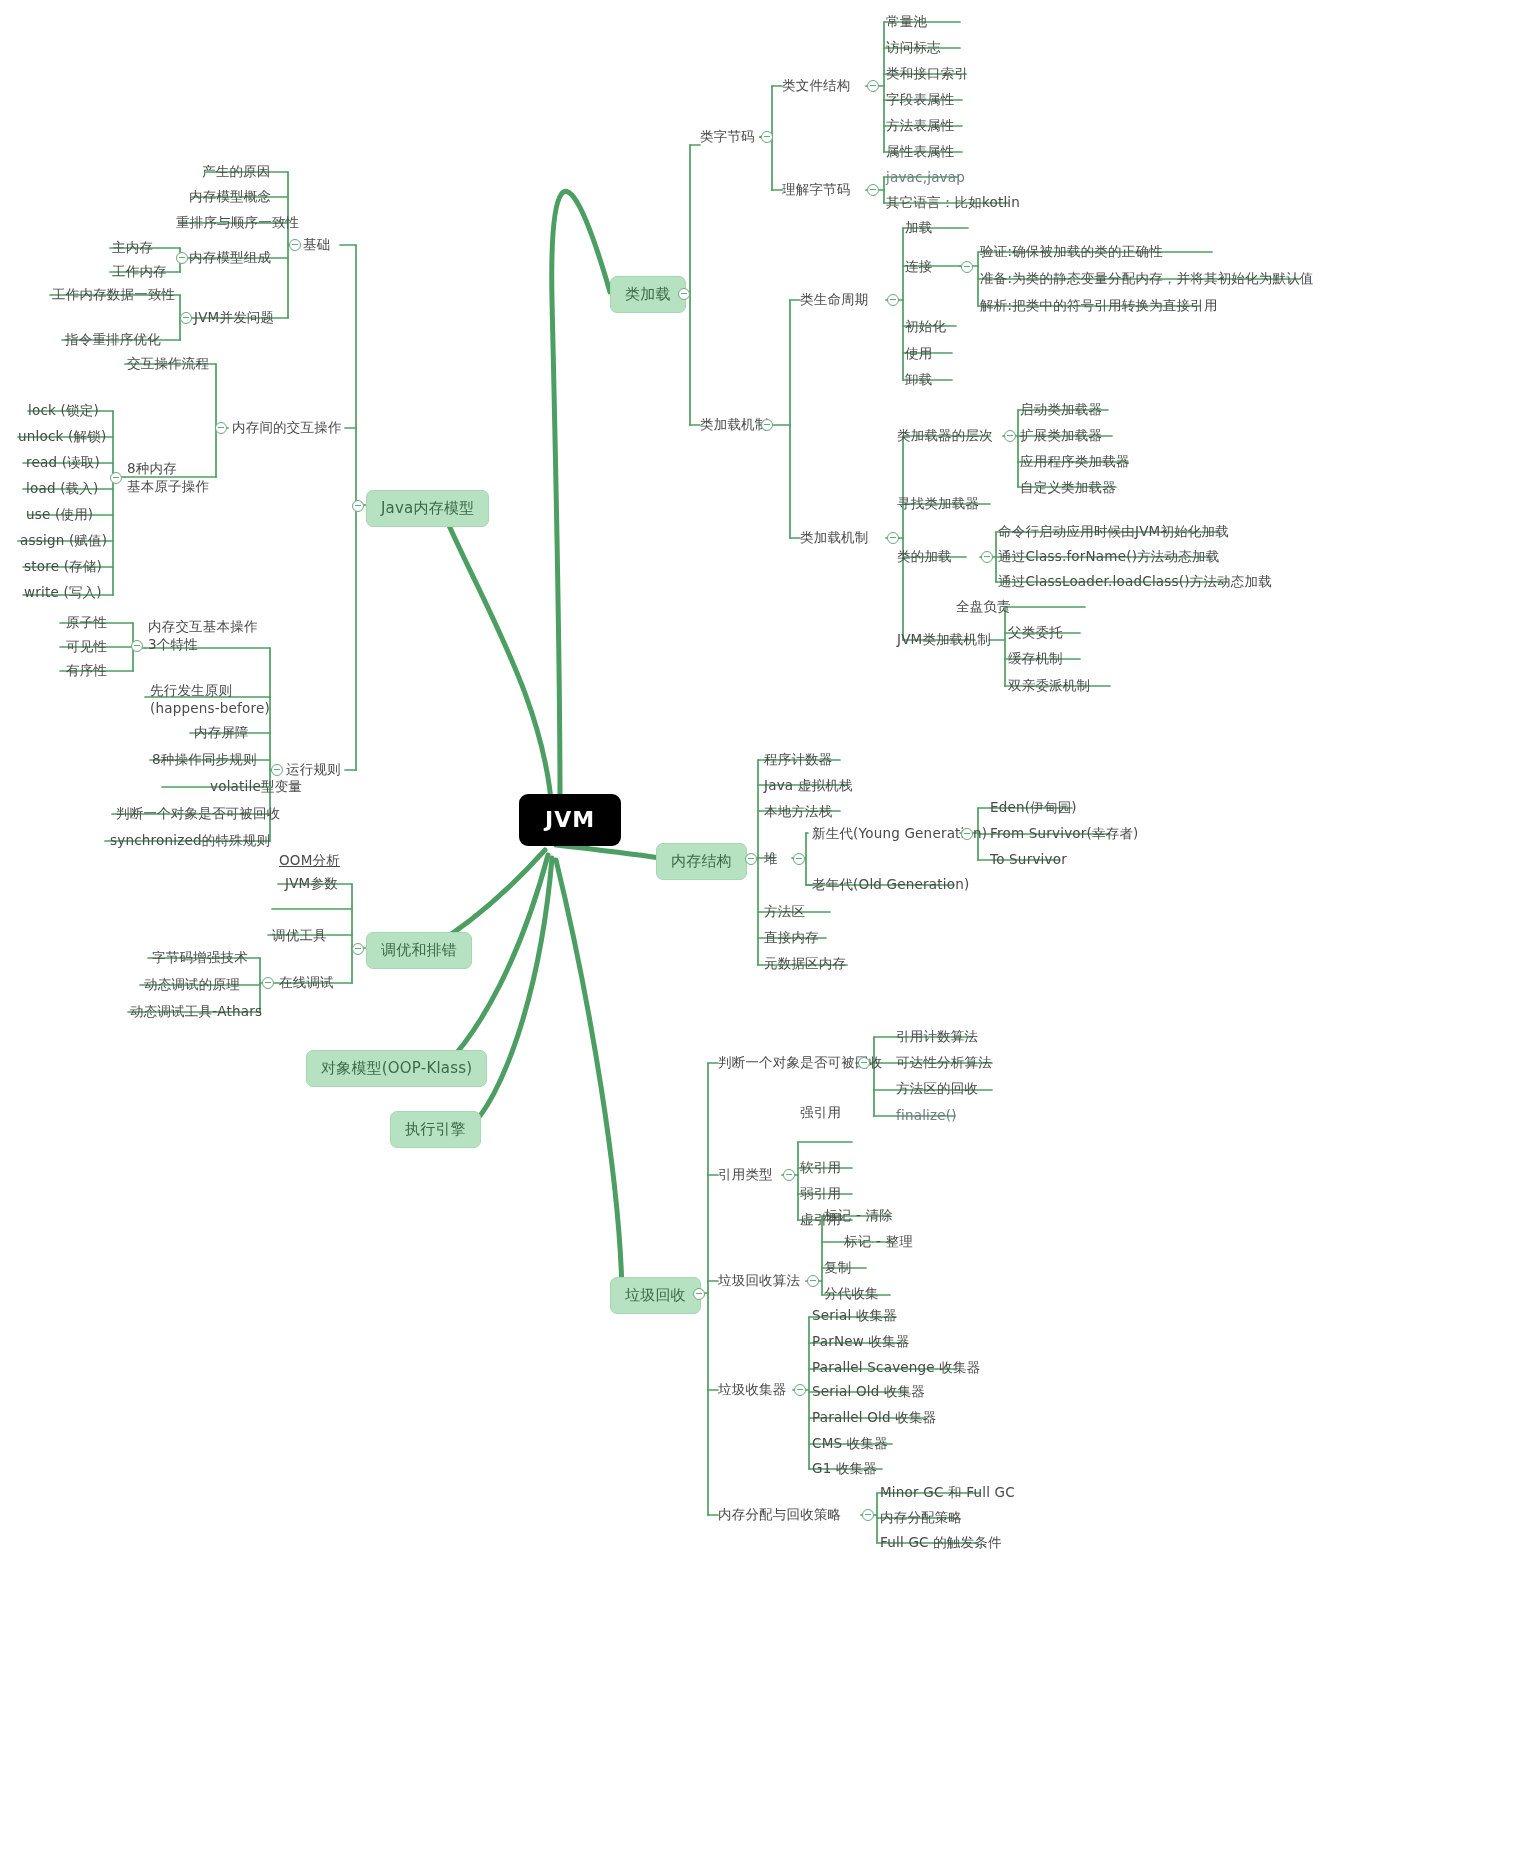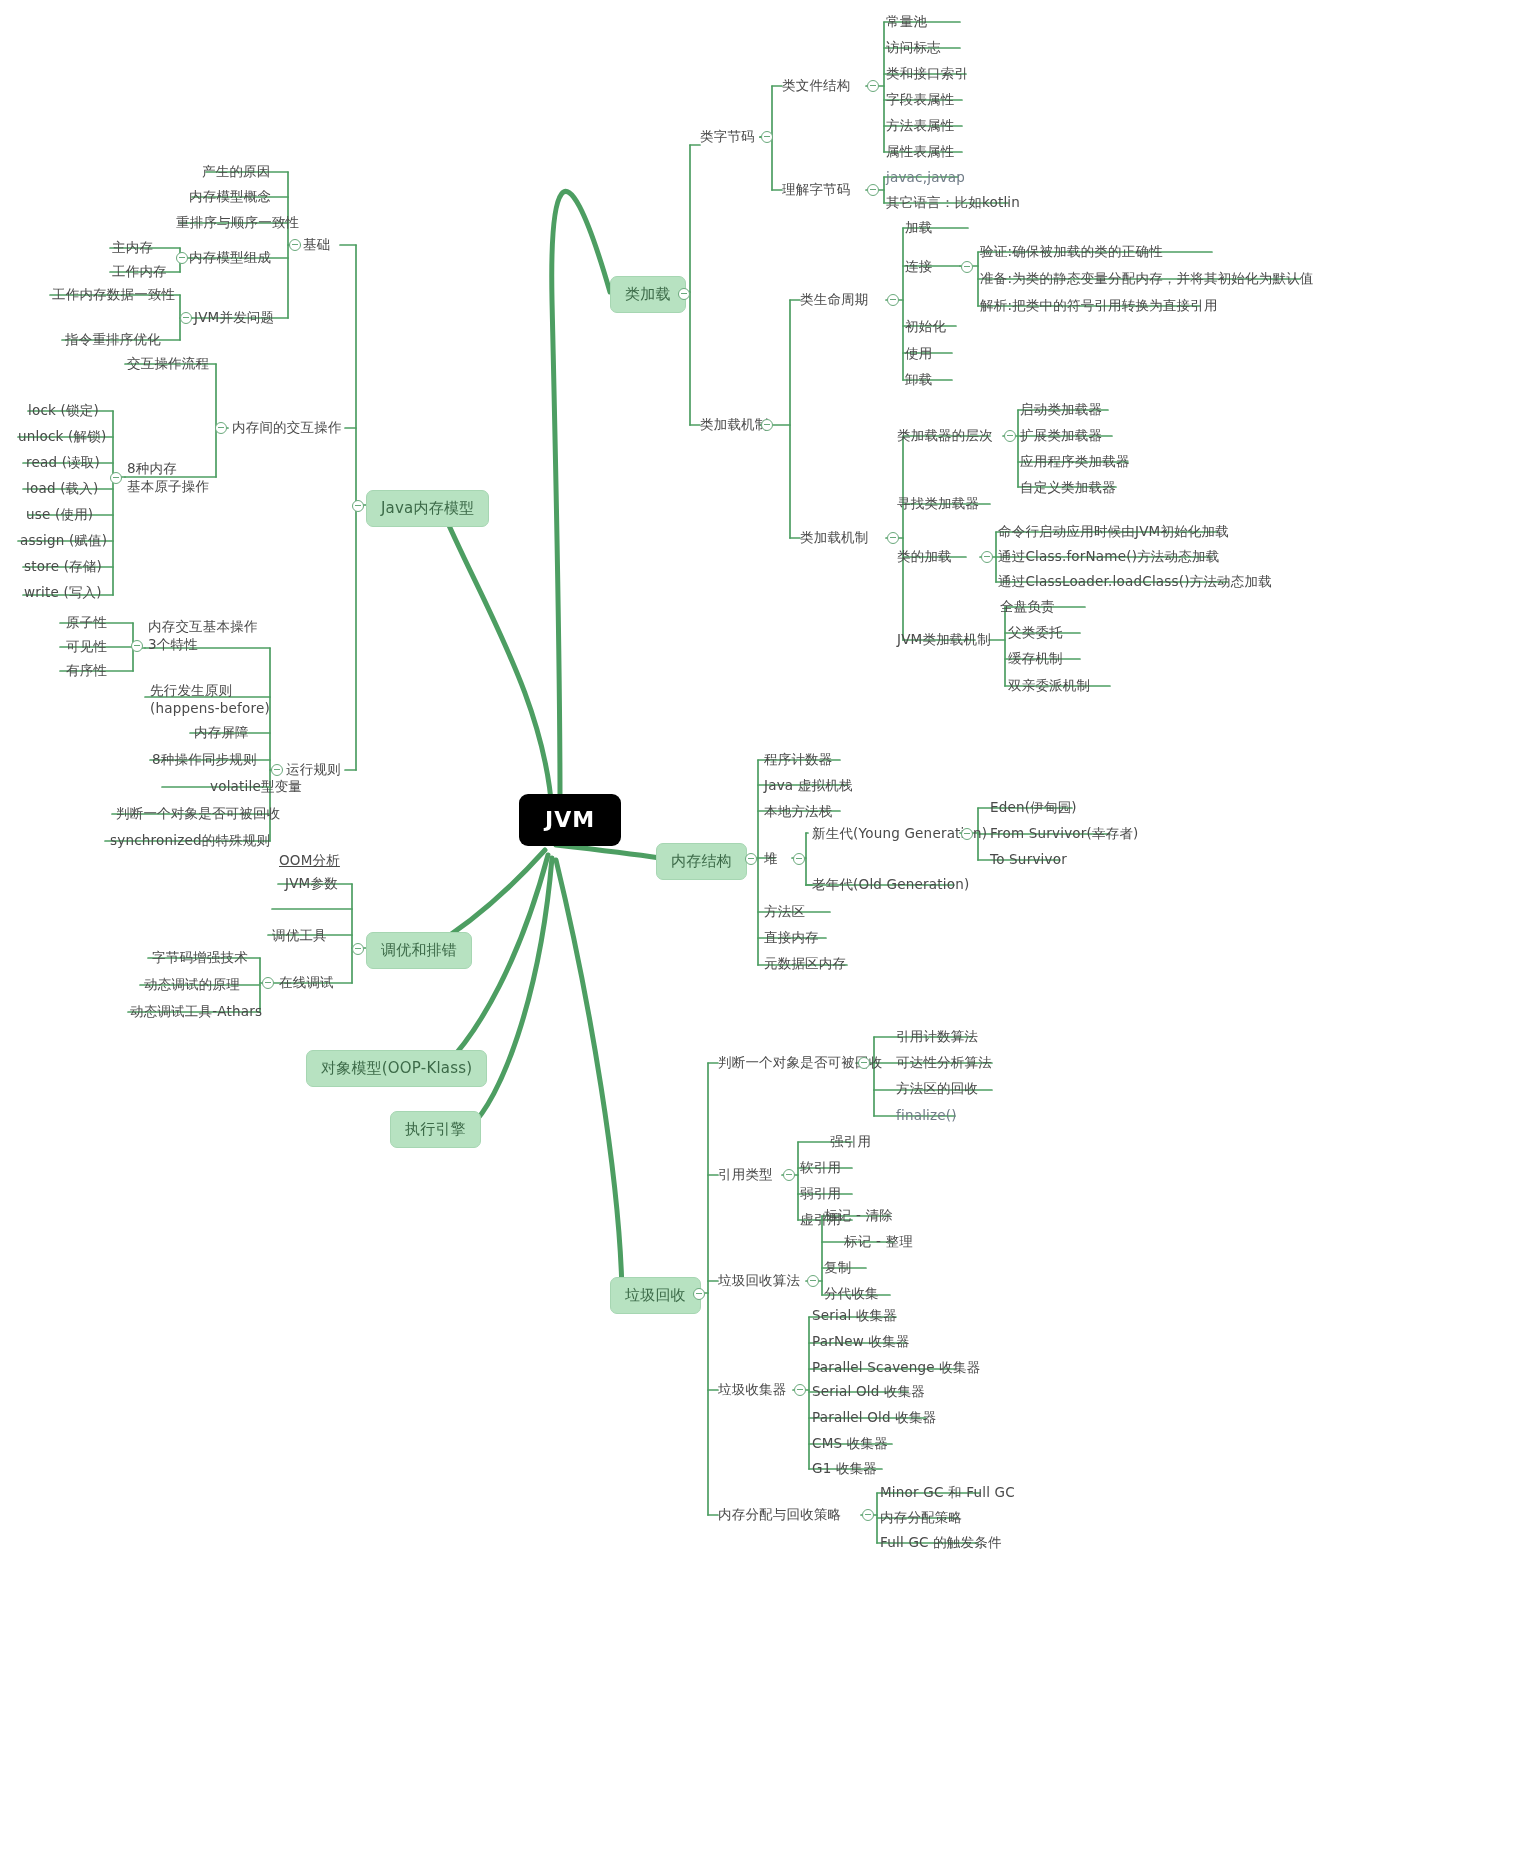--- a/index.html
+++ b/index.html
@@ -344,21 +344,21 @@
 
   <div class="node" style="left:897px;top:495px;">寻找类加载器</div>
 
   <div class="node" style="left:897px;top:548px;">类的加载</div>
   <span class="toggle" style="left:981px;top:551px;"></span>
   <div class="node" style="left:998px;top:523px;">命令行启动应用时候由JVM初始化加载</div>
   <div class="node" style="left:998px;top:548px;">通过Class.forName()方法动态加载</div>
   <div class="node" style="left:998px;top:573px;">通过ClassLoader.loadClass()方法动态加载</div>
 
   <div class="node" style="left:897px;top:631px;">JVM类加载机制</div>
-  <div class="node" style="left:1000px;top:598px;">全盘负责</div>
+  <div class="node" style="left:956px;top:598px;">全盘负责</div>
   <div class="node" style="left:1008px;top:624px;">父类委托</div>
   <div class="node" style="left:1008px;top:650px;">缓存机制</div>
   <div class="node" style="left:1008px;top:677px;">双亲委派机制</div>
 
   <div class="node" style="left:303px;top:236px;">基础</div>
   <span class="toggle" style="left:289px;top:239px;"></span>
 
   <div class="node" style="left:202px;top:163px;">产生的原因</div>
   <div class="node" style="left:189px;top:188px;">内存模型概念</div>
   <div class="node" style="left:176px;top:214px;">重排序与顺序一致性</div>
@@ -439,21 +439,21 @@
 
   <div class="node" style="left:718px;top:1054px;">判断一个对象是否可被回收</div>
   <span class="toggle" style="left:858px;top:1057px;"></span>
   <div class="node" style="left:896px;top:1028px;">引用计数算法</div>
   <div class="node" style="left:896px;top:1054px;">可达性分析算法</div>
   <div class="node" style="left:896px;top:1080px;">方法区的回收</div>
   <div class="node en" style="left:896px;top:1107px;">finalize()</div>
 
   <div class="node" style="left:718px;top:1166px;">引用类型</div>
   <span class="toggle" style="left:783px;top:1169px;"></span>
-  <div class="node" style="left:800px;top:1133px;margin-left:30px;">强引用</div>
+  <div class="node" style="left:800px;top:1104px;">强引用</div>
   <div class="node" style="left:800px;top:1159px;">软引用</div>
   <div class="node" style="left:800px;top:1185px;">弱引用</div>
   <div class="node" style="left:800px;top:1211px;">虚引用</div>
 
   <div class="node" style="left:718px;top:1272px;">垃圾回收算法</div>
   <span class="toggle" style="left:807px;top:1275px;"></span>
   <div class="node" style="left:824px;top:1207px;">标记 - 清除</div>
   <div class="node" style="left:824px;top:1233px;margin-left:20px;">标记 - 整理</div>
   <div class="node" style="left:824px;top:1259px;">复制</div>
   <div class="node" style="left:824px;top:1285px;">分代收集</div>

